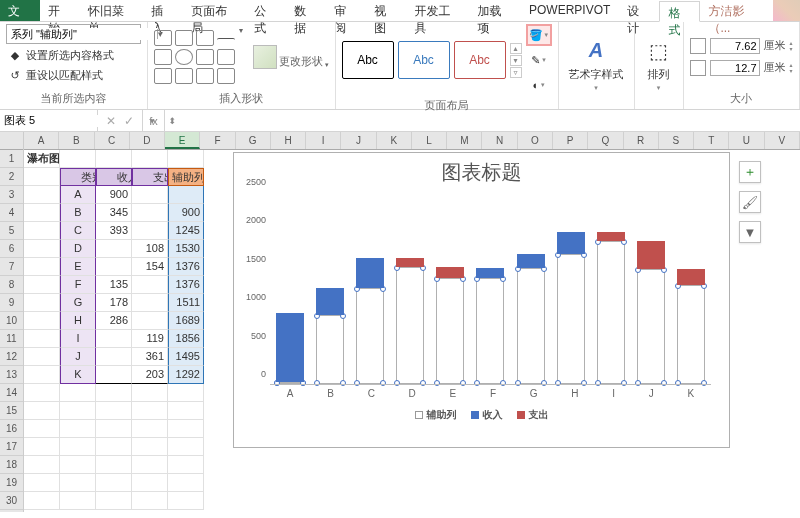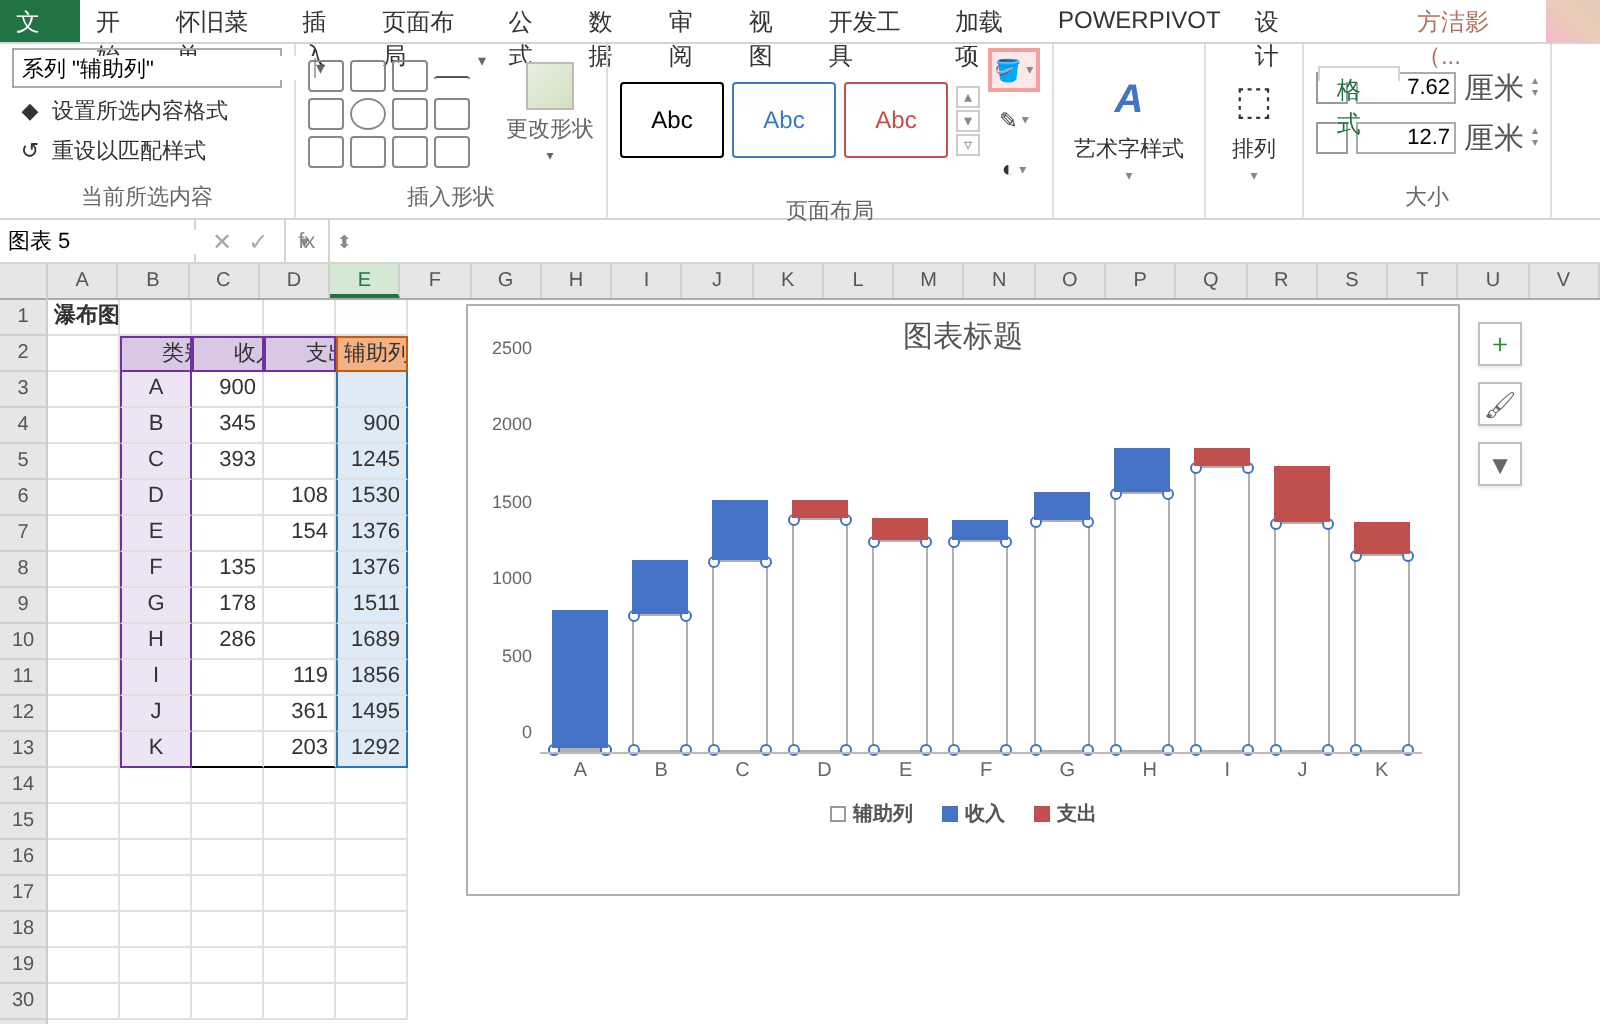--- a/index.html
+++ b/index.html
@@ -1,40 +1,40 @@
 <!DOCTYPE html>
 <html><head>
 <meta charset="utf-8">
 <style>
 * { box-sizing: border-box; margin: 0; padding: 0; font-family: "Microsoft YaHei", SimSun, sans-serif; }
 body { background: #fff; font-size: 11px; color: #333; width: 800px; height: 518px; overflow: hidden; }
 
 .tabs { display: flex; background: #fff; border-bottom: 1px solid #d4d4d4; height: 22px; align-items: stretch; }
 .tab { padding: 3px 8px; cursor: pointer; font-size: 12px; border-right: 1px solid transparent; }
 .tab.file { background: #217346; color: #fff; }
-.tab.active { border: 1px solid #d4d4d4; border-bottom: 1px solid #fff; color: #217346; background: #fff; position: relative; top: 1px; margin-top: 32px; }
+.tab.active { border: 1px solid #d4d4d4; border-bottom: 1px solid #fff; color: #217346; background: #fff; position: relative; top: 1px; }
 .tab.user { color: #b07060; margin-left: auto; }
 .tab-icon { width: 28px; background: linear-gradient(45deg,#e8a,#da8,#ca8); opacity: .6; }
 
 .ribbon { display: flex; height: 88px; border-bottom: 1px solid #d4d4d4; background: #fff; }
 .rgroup { display: flex; flex-direction: column; border-right: 1px solid #e0e0e0; padding: 2px 6px; }
 .rgroup-body { flex: 1; display: flex; align-items: center; gap: 4px; }
 .rgroup-label { text-align: center; font-size: 11px; color: #666; padding: 2px 0 1px; }
 .sel-combo { display: flex; align-items: center; border: 1px solid #ababab; height: 20px; }
 .sel-combo input { border: none; flex: 1; padding: 0 4px; font-size: 11px; }
 .sel-combo .dd { width: 14px; text-align: center; color: #666; border-left: 1px solid #ababab; font-size: 9px; }
 .sel-row { display: flex; align-items: center; gap: 4px; font-size: 11px; color: #333; padding: 1px 2px; }
 .sel-row .ico { width: 14px; height: 14px; display: inline-flex; align-items: center; justify-content: center; }
 
 .shapes-grid { display: grid; grid-template-columns: repeat(4, 18px); grid-auto-rows: 16px; gap: 3px; }
 .shapes-grid span { border: 1px solid #888; border-radius: 2px; }
 .shapes-grid .line { border: none; border-top: 1.5px solid #555; margin-top: 8px; }
 .shapes-grid .circ { border-radius: 50%; }
 .shapes-dd { width: 10px; font-size: 8px; color: #666; align-self: flex-start; margin-top: 2px; }
-.change-shape { display: flex; flex-direction: column; align-items: center; gap: 2px; color: #666; font-size: 11px; }
+.change-shape { display: flex; flex-direction: row; align-items: flex-end; gap: 2px; color: #666; font-size: 11px; }
 .change-shape .glyph { width: 24px; height: 24px; border: 1px solid #bbb; background: linear-gradient(135deg,#e8f0e0,#d0e0c0); }
 
 .style-box { width: 52px; height: 38px; border: 1.5px solid; border-radius: 2px; display: flex; align-items: center; justify-content: center; font-size: 12px; }
 .style-box.blk { border-color: #000; color: #000; }
 .style-box.blu { border-color: #3a7abd; color: #3a7abd; }
 .style-box.red { border-color: #c0504d; color: #c0504d; }
 .style-arrows { display: flex; flex-direction: column; gap: 1px; }
 .style-arrows span { font-size: 8px; color: #888; border: 1px solid #ccc; width: 12px; text-align: center; }
 
 .tool-col { display: flex; flex-direction: column; gap: 3px; }
@@ -44,21 +44,21 @@
 
 .big-btn { display: flex; flex-direction: column; align-items: center; gap: 2px; padding: 2px 4px; }
 .big-btn .ico { width: 28px; height: 28px; display: flex; align-items: center; justify-content: center; font-size: 20px; }
 .big-btn .lbl { font-size: 11px; }
 .big-btn .dd { font-size: 7px; color: #888; }
 
 .size-box { display: flex; flex-direction: column; gap: 6px; }
 .size-row { display: flex; align-items: center; gap: 4px; }
 .size-row .ico { width: 16px; height: 16px; border: 1px solid #999; }
 .size-row input { width: 50px; border: 1px solid #ababab; padding: 1px 2px; font-size: 11px; text-align: right; }
-.size-row .unit { font-size: 15px; color: #555; }
+.size-row .unit { font-size: 11px; color: #555; }
 .size-row .spin { display: flex; flex-direction: column; font-size: 6px; color: #888; line-height: 6px; }
 
 .formula-bar { display: flex; height: 22px; border-bottom: 1px solid #d4d4d4; align-items: stretch; }
 .name-box { width: 98px; border-right: 1px solid #d4d4d4; display: flex; align-items: center; }
 .name-box input { border: none; flex: 1; padding: 0 4px; font-size: 11px; }
 .name-box .dd { width: 14px; text-align: center; font-size: 9px; color: #888; }
 .fx-btns { display: flex; align-items: center; gap: 8px; padding: 0 8px; color: #aaa; font-size: 12px; border-right: 1px solid #d4d4d4; }
 .fx-label { padding: 0 6px; display: flex; align-items: center; color: #888; }
 .fx-input { flex: 1; border: none; padding: 0 4px; font-size: 11px; }
 .fx-expand { width: 16px; text-align: center; color: #888; font-size: 9px; border-left: 1px solid #d4d4d4; display: flex; align-items: center; justify-content: center; }
@@ -79,21 +79,21 @@
 .cell.c { text-align: center; }
 .cell.bold { font-weight: bold; }
 .cell.hdr-bg { background: #d9c7e6; border: 1px solid #7030a0; padding-left: 20px; }
 .cell.aux-hdr { background: #f4b183; border: 1px solid #c55a11; }
 .cell.cat { background: #ede4f4; border-left: 1.5px solid #7030a0; border-right: 1.5px solid #7030a0; }
 .cell.aux { background: #deebf7; border-left: 1.5px solid #2e75b6; border-right: 1.5px solid #2e75b6; text-align: right; }
 .cell.aux::before { content: ''; position: absolute; }
 .cell.white { background: #fff; }
 
 .chart-box { position: absolute; left: 209px; top: 2px; width: 497px; height: 296px; border: 1px solid #b0b0b0; background: #fff; }
-.chart-title { text-align: center; font-size: 15px; color: #555; padding: 6px 0 2px; }
+.chart-title { text-align: center; font-size: 20px; color: #555; padding: 6px 0 2px; }
 .chart-plot { position: relative; margin: 4px 18px 4px 36px; height: 210px; }
 .y-axis { position: absolute; left: -30px; top: 0; bottom: 18px; width: 28px; }
 .y-tick { position: absolute; right: 2px; font-size: 9px; color: #666; transform: translateY(-50%); }
 .plot-area { position: absolute; left: 0; right: 0; top: 0; bottom: 18px; }
 .bars { position: absolute; inset: 0; display: flex; align-items: flex-end; justify-content: space-around; }
 .bar-group { position: relative; width: 28px; display: flex; flex-direction: column-reverse; align-items: center; }
 .seg { width: 100%; position: relative; }
 .seg.aux { background: transparent; border: 1px solid #b0b0b0; }
 .seg.in { background: #4472c4; }
 .seg.out { background: #c0504d; }

